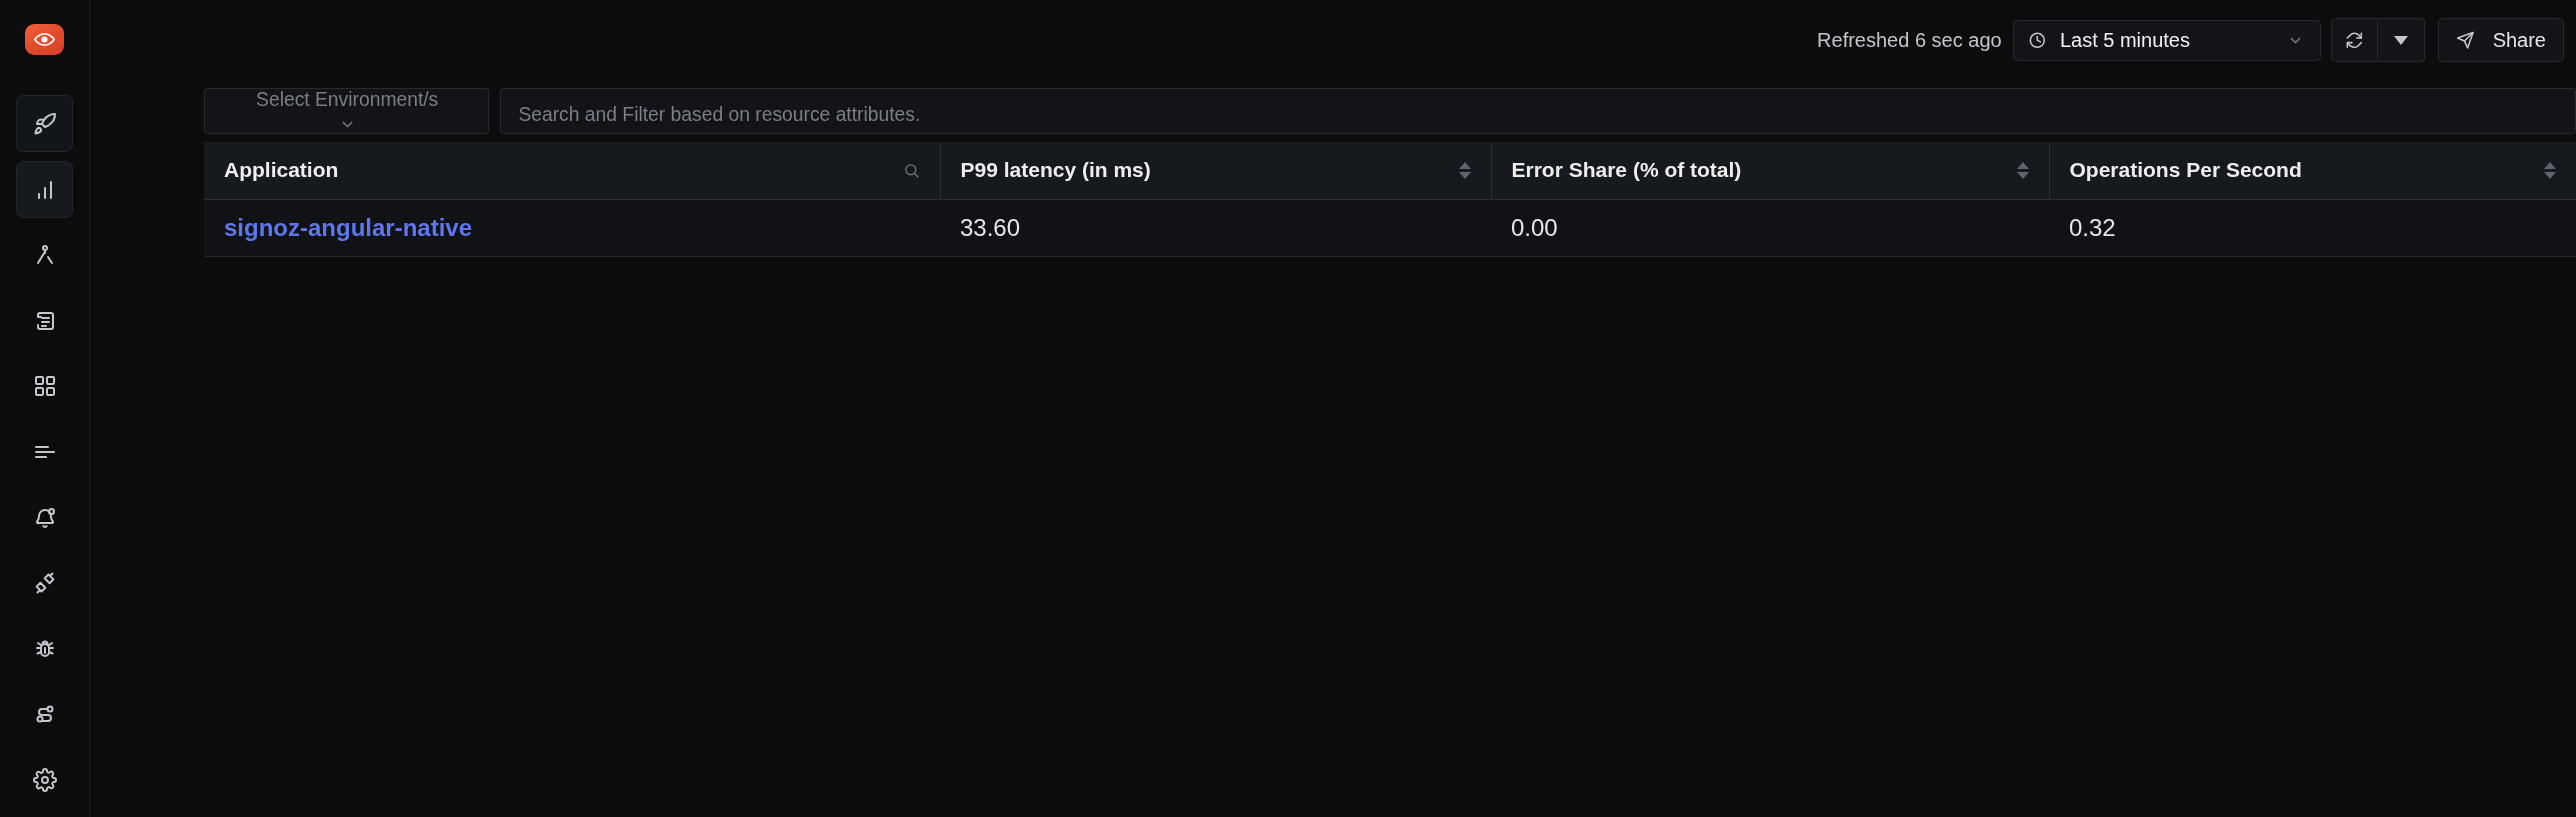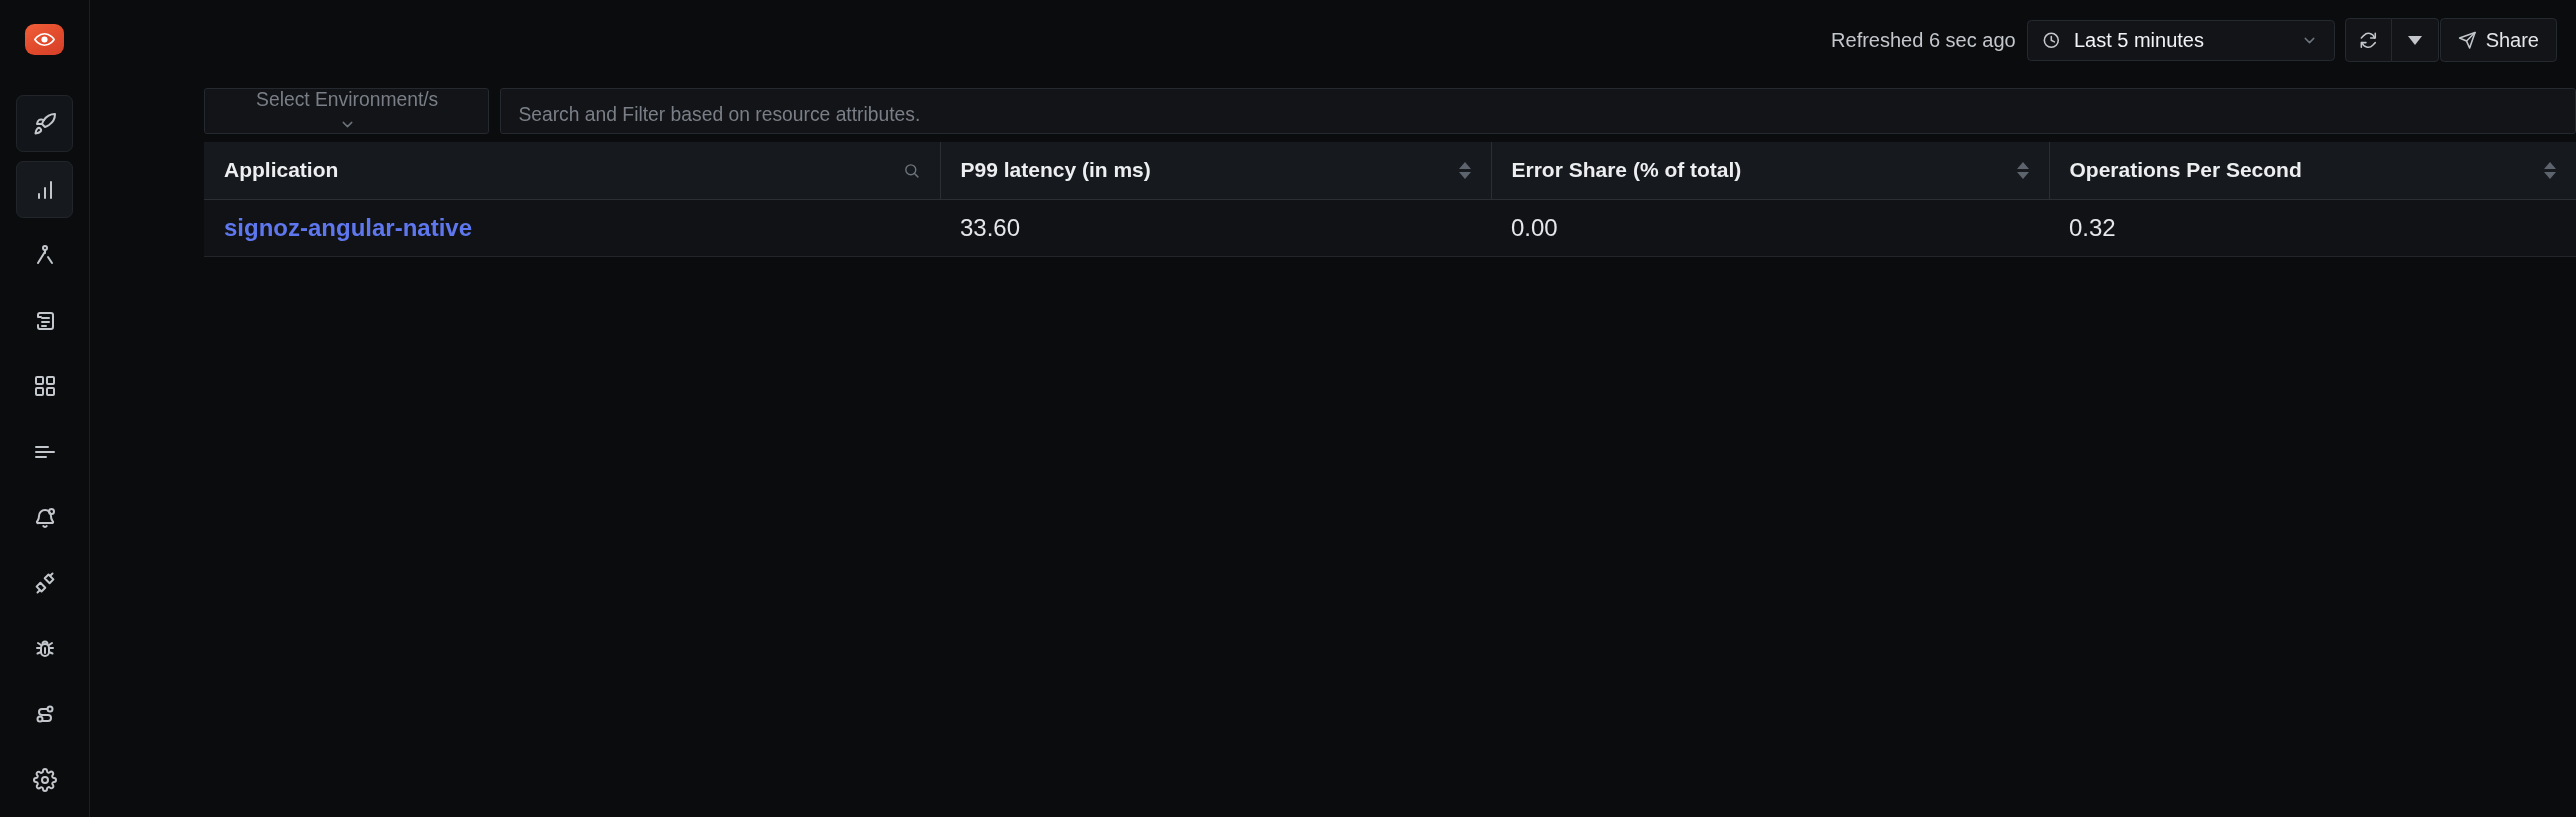--- a/index.html
+++ b/index.html
@@ -41,21 +41,21 @@
   }
   .nav-item svg { width: 24px; height: 24px; stroke: #c3c7cc; fill: none;
                   stroke-width: 2; stroke-linecap: round; stroke-linejoin: round; }
 
   
   .main { flex: 1; display: flex; flex-direction: column; min-width: 0; }
 
   .topbar {
     height: 80px; flex: 0 0 80px;
     display: flex; align-items: center; justify-content: flex-end;
-    padding-right: 19px; gap: 0;
+    padding-right: 12px; gap: 0;
     background: #0b0c0e;
   }
   .refreshed-text {
     color: #c3c7cc; font-size: 20px; margin-right: 11.4px; white-space: nowrap;
   }
   .time-picker {
     height: 41px; display: flex; align-items: center; gap: 27px;
     padding: 0 15.7px 0 14.3px;
     background: #121418; border: 0.7px solid #252a30; border-radius: 4.3px;
     min-width: 308px; justify-content: space-between; text-align: center;
@@ -68,21 +68,21 @@
   .btn-sq {
     width: 47px; height: 44px;
     background: #121418; border: 0.7px solid #252a30;
     display: flex; align-items: center; justify-content: center;
   }
   .btn-sq:first-child { border-radius: 4.3px 0 0 4.3px; }
   .btn-sq:last-child { border-radius: 0 4.3px 4.3px 0; border-left: none; }
   .caret { width: 0; height: 0; border-left: 7.9px solid transparent;
            border-right: 7.9px solid transparent; border-top: 9.3px solid #c3c7cc; }
   .share-btn {
-    margin-left: 1px; height: 44px; display: flex; align-items: center; gap: 9px;
+    margin-left: 13px; height: 44px; display: flex; align-items: center; gap: 18px;
     padding: 0 17px; background: #121418; border: 0.7px solid #252a30; border-radius: 4.3px;
   }
   .share-btn span { color: #e4e6e9; font-size: 20px; }
 
   
   .filterbar { display: flex; gap: 11.4px; padding: 0 0 0 114px; height: 62px; align-items: center; }
   .env-select {
     width: 285px; height: 46px;
     background: #121418; border: 0.7px solid #252a30; border-radius: 2.9px;
     display: flex; align-items: center; justify-content: space-between;

